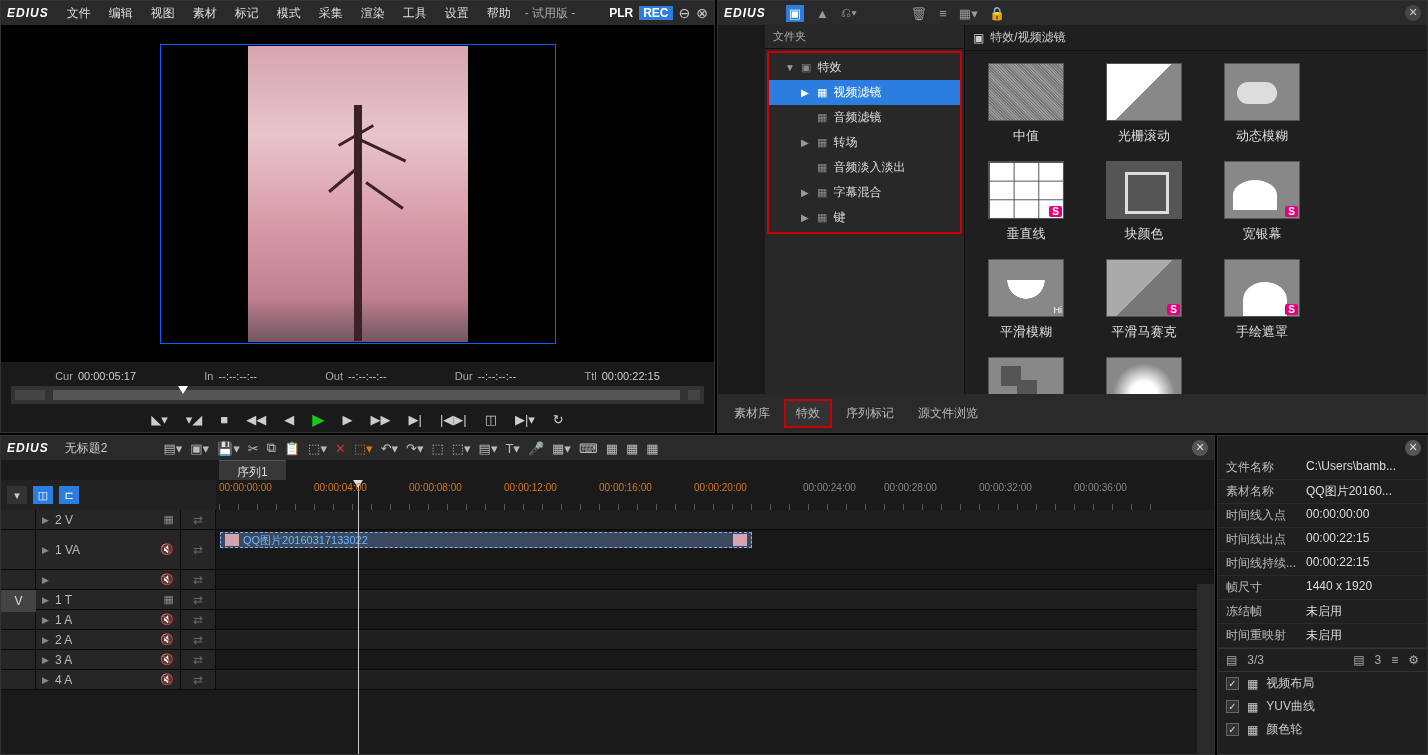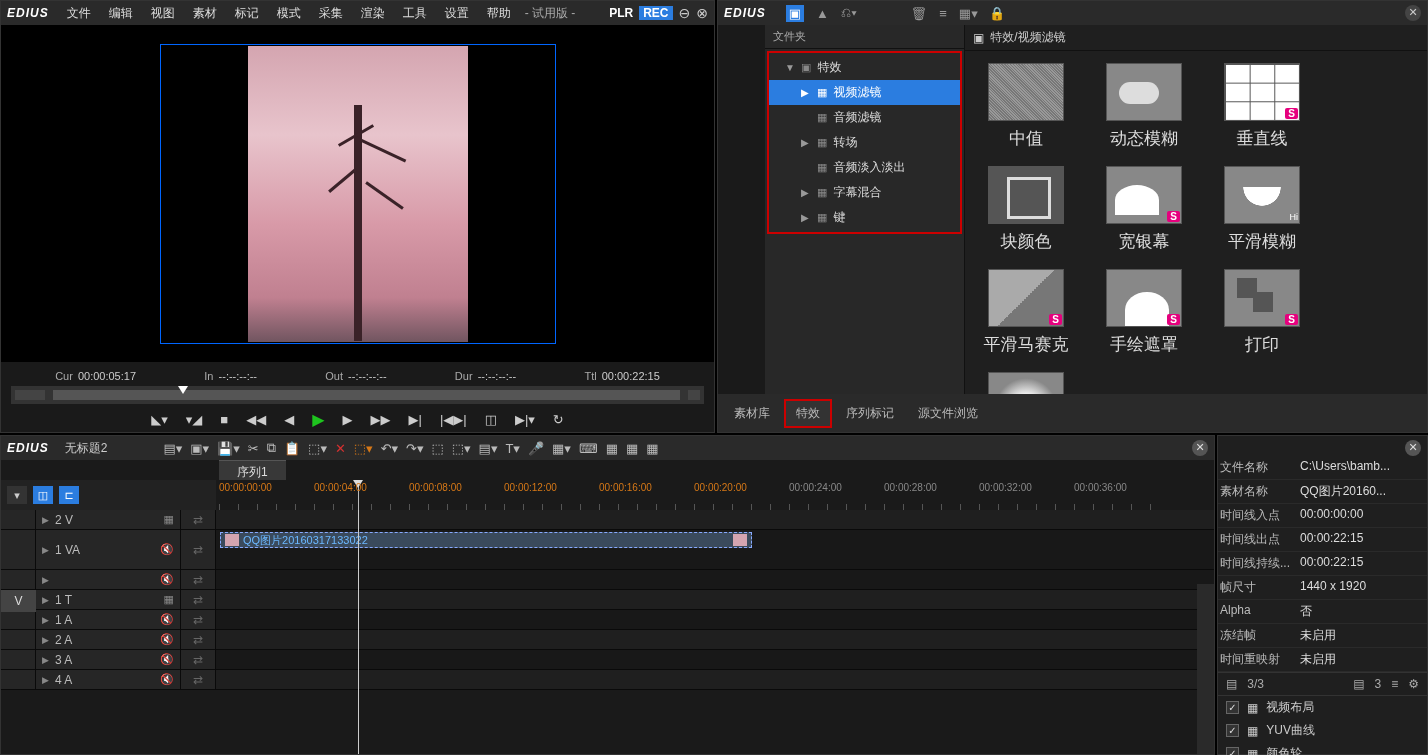--- a/index.html
+++ b/index.html
@@ -43,21 +43,21 @@
 .tree-item.sel .arr { color: #fff; }
 .tree-item.child { padding-left: 32px; }
 .tree-icn { color: #888; font-size: 11px; }
 .tree-item.sel .tree-icn { color: #fff; }
 
 .fx-panel { flex: 1; background: #1f1f1f; overflow: hidden; position: relative; }
 .fx-header { display: flex; align-items: center; padding: 4px 8px; gap: 6px; color: #ccc; border-bottom: 1px solid #111; }
 .fx-grid { display: flex; flex-wrap: wrap; gap: 16px 28px; padding: 12px 16px; }
 .fx-item { width: 90px; display: flex; flex-direction: column; align-items: center; gap: 6px; cursor: pointer; }
 .fx-thumb { width: 76px; height: 58px; background: #888; border: 1px solid #555; position: relative; display: flex; align-items: center; justify-content: center; overflow: hidden; }
-.fx-label { color: #ddd; font-size: 17px; text-align: right; }
+.fx-label { color: #ddd; font-size: 13px; text-align: right; }
 .badge-s { position: absolute; right: 1px; bottom: 1px; background: #e6007e; color: #fff; font-size: 10px; padding: 0 3px; font-weight: bold; border-radius: 2px; }
 .badge-hi { position: absolute; right: 1px; bottom: 1px; color: #fff; font-size: 9px; }
 .badge-blur { position: absolute; right: 2px; bottom: 2px; color: #fff; font-size: 9px; }
 
 .tr-tabs { position: absolute; bottom: 0; left: 0; right: 0; height: 38px; background: #2a2a2a; display: flex; align-items: center; gap: 4px; padding: 0 6px; }
 .tr-tab { color: #bbb; padding: 4px 10px; cursor: pointer; }
 .tr-tab.active { border: 2px solid #c00; background: #333; }
 
 .bottom-left { position: absolute; left: 0; top: 435px; width: 1215px; bottom: 0; background: #1a1a1a; border: 1px solid #333; }
 .bl-header { display: flex; align-items: center; height: 24px; background: #2a2a2a; padding: 0 6px; gap: 8px; }
@@ -89,21 +89,21 @@
 .track-lane { flex: 1; background: #1f1f1f; position: relative; }
 .track-lane.dark { background: #181818; }
 .clip { position: absolute; left: 4px; top: 2px; height: 16px; width: 532px; background: #3a4a5c; border: 1px solid #5a7a9c; display: flex; align-items: center; padding: 0 4px; gap: 4px; }
 .clip.sel { border: 1px dashed #88aaff; }
 .clip-thumb { width: 14px; height: 12px; background: #d4a5b0; }
 .clip-name { color: #6bb8ff; font-size: 11px; }
 .track-playhead { position: absolute; left: 357px; top: 74px; bottom: 0; width: 1px; background: #ccc; z-index: 5; }
 .scroll-v { position: absolute; right: 0; top: 74px; bottom: 0; width: 17px; background: #2a2a2a; }
 
 .bottom-right { position: absolute; left: 1217px; top: 435px; right: 0; bottom: 0; background: #1f1f1f; border: 1px solid #333; }
-.prop-row { display: flex; padding: 3px 2px; border-bottom: 1px solid #2a2a2a; }
+.prop-row { display: flex; padding: 3px 8px; border-bottom: 1px solid #2a2a2a; }
 .prop-k { width: 80px; color: #bbb; }
 .prop-v { flex: 1; color: #ddd; }
 .prop-footer { display: flex; align-items: center; padding: 4px 8px; gap: 10px; color: #aaa; border-top: 1px solid #333; border-bottom: 1px solid #333; }
 .chk-row { display: flex; align-items: center; padding: 3px 8px; gap: 8px; }
 .chk { width: 13px; height: 13px; border: 1px solid #666; background: #333; display: flex; align-items: center; justify-content: center; color: #ddd; font-size: 10px; }
 .circle-close { position: absolute; width: 16px; height: 16px; background: #555; border-radius: 50%; color: #ddd; text-align: center; line-height: 14px; font-size: 11px; cursor: pointer; }
 
 
 .th-noise { background: repeating-linear-gradient(45deg,#777,#777 1px,#999 1px,#999 2px); }
 .th-raster { background: linear-gradient(135deg,#fff 50%,#888 50%); }
@@ -252,20 +252,24 @@
     </div>
     <div class="fx-panel">
       <div class="fx-header">
         <span>▣</span>
         <span>特效/视频滤镜</span>
       </div>
       <div class="fx-grid" id="fx-grid">
           <div class="fx-item">
             <div class="fx-thumb th-noise"></div>
             <div class="fx-label">中值</div>
+          </div>
+          <div class="fx-item">
+            <div class="fx-thumb th-raster"></div>
+            <div class="fx-label">光栅滚动</div>
           </div>
           <div class="fx-item">
             <div class="fx-thumb th-motion"></div>
             <div class="fx-label">动态模糊</div>
           </div>
           <div class="fx-item">
             <div class="fx-thumb th-grid">
               <span class="badge-s">S</span>
             </div>
             <div class="fx-label">垂直线</div>
@@ -403,21 +407,21 @@
       <div class="ruler-tick" style="left: 399px;"></div>
       <div class="ruler-tick" style="left: 418px;"></div>
       <div class="ruler-tick" style="left: 437px;"></div>
       <div class="ruler-tick" style="left: 456px;"></div>
       <span class="ruler-tc orange" style="left: 475px;">00:00:20:00</span>
       <div class="ruler-tick" style="left: 475px;"></div>
       <div class="ruler-tick" style="left: 494px;"></div>
       <div class="ruler-tick" style="left: 513px;"></div>
       <div class="ruler-tick" style="left: 532px;"></div>
       <div class="ruler-tick" style="left: 551px;"></div>
-      <span class="ruler-tc" style="left: 570px;">00:00:24:00</span>
+      <span class="ruler-tc" style="left: 584px;">00:00:24:00</span>
       <div class="ruler-tick" style="left: 570px;"></div>
       <div class="ruler-tick" style="left: 589px;"></div>
       <div class="ruler-tick" style="left: 608px;"></div>
       <div class="ruler-tick" style="left: 627px;"></div>
       <div class="ruler-tick" style="left: 646px;"></div>
       <span class="ruler-tc" style="left: 665px;">00:00:28:00</span>
       <div class="ruler-tick" style="left: 665px;"></div>
       <div class="ruler-tick" style="left: 684px;"></div>
       <div class="ruler-tick" style="left: 703px;"></div>
       <div class="ruler-tick" style="left: 722px;"></div>
@@ -552,24 +556,20 @@
       </div>
       <div class="prop-row">
         <div class="prop-k">时间线持续...</div>
         <div class="prop-v">00:00:22:15</div>
       </div>
       <div class="prop-row">
         <div class="prop-k">帧尺寸</div>
         <div class="prop-v">1440 x 1920</div>
       </div>
       <div class="prop-row">
-        <div class="prop-k">Alpha</div>
-        <div class="prop-v">否</div>
-      </div>
-      <div class="prop-row">
         <div class="prop-k">冻结帧</div>
         <div class="prop-v">未启用</div>
       </div>
       <div class="prop-row">
         <div class="prop-k">时间重映射</div>
         <div class="prop-v">未启用</div>
       </div>
     </div>
   <div class="prop-footer">
     <span>▤</span>

